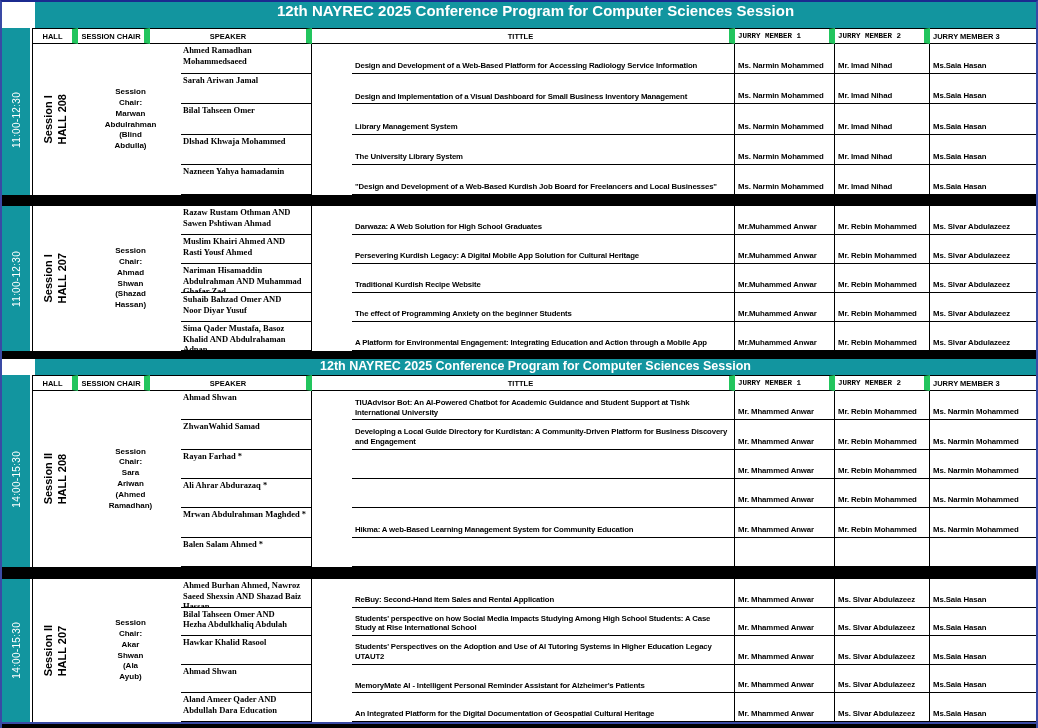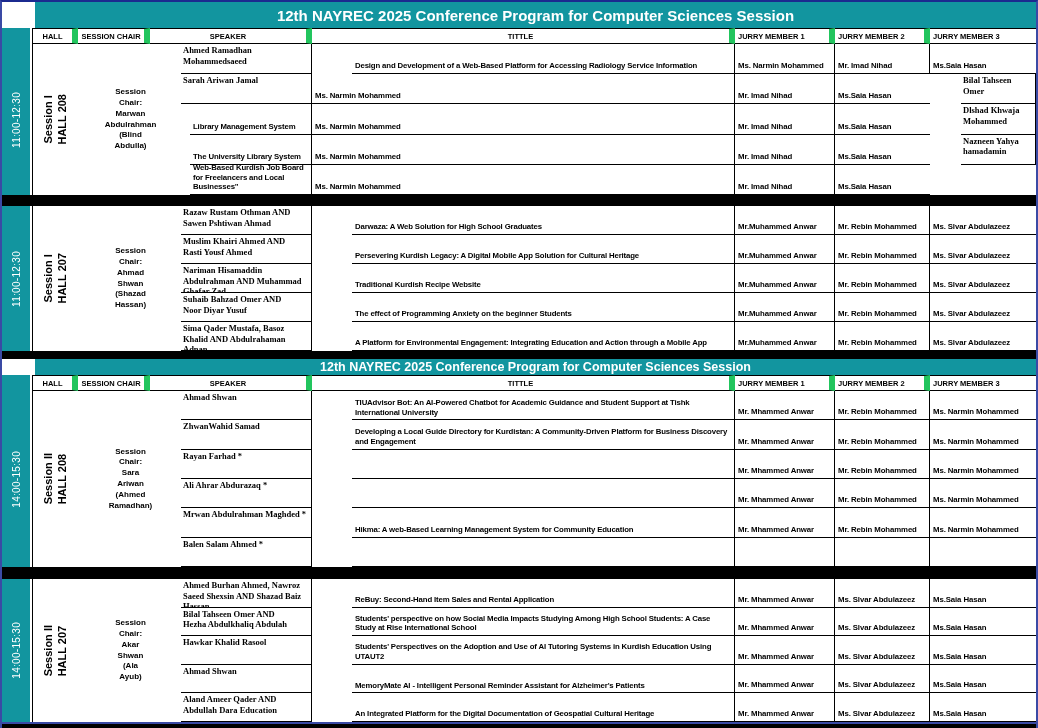--- a/index.html
+++ b/index.html
@@ -3,29 +3,29 @@
 <meta charset="utf-8">
 <style>
   html,body{margin:0;padding:0;background:#ffffff;}
   .page{
     width:1038px;height:728px;box-sizing:border-box;
     border:2px solid #3A4AA5;border-top-color:#1B2A8F;border-bottom:none;
     display:flex;flex-direction:column;
     font-family:"Liberation Sans",sans-serif;
     background:#ffffff;overflow:hidden;
   }
-  .banner{background:#12959F;color:#fff;font-weight:bold;display:flex;align-items:center;justify-content:center;flex:0 0 auto;margin-left:33px;}
+  .banner{background:#12959F;color:#fff;font-weight:bold;display:flex;justify-content:center;flex:0 0 auto;margin-left:33px;}
   .banner.b1{height:26px;font-size:15px;}
   .banner.b2{height:16px;font-size:12.5px;}
   .hrow{display:grid;grid-template-columns:30px 46px 72px 162px 1fr 100px 95px 106px;height:16px;flex:0 0 auto;}
   .hcell{box-sizing:border-box;border-top:1px solid #000;border-right:6px solid #22c55e;border-bottom:1px solid #000;
          display:flex;align-items:center;justify-content:center;font-size:7.5px;font-weight:bold;overflow:hidden;}
   .hcell.c0{background:#12959F;border:none;border-right:2px solid #fff;}
   .hcell.c1{border-left:1px solid #000;}
-  .hcell.c5,.hcell.c6{justify-content:flex-start;padding-left:3px;}
+  .hcell.c5,.hcell.c6{justify-content:flex-start;padding-left:3px;font-family:Liberation Mono, monospace;}
   .hcell.c7{justify-content:flex-start;padding-left:3px;border-right:none;}
   .session{display:grid;grid-template-columns:30px 46px 72px 162px 1fr 100px 95px 106px;flex:0 0 auto;}
   .s0{height:151px}.s1{height:145px}.s2{height:176px}.s3{height:143px}
   .cell{box-sizing:border-box;border-right:1px solid #000;border-bottom:1px solid #000;overflow:hidden;}
   .time-cell{grid-column:1;grid-row:1/-1;background:#12959F;border:none;border-right:2px solid #fff;
              display:flex;align-items:center;justify-content:center;}
   .vtext{writing-mode:vertical-rl;transform:rotate(180deg);}
   .time-text{color:#fff;font-size:10px;letter-spacing:.3px;}
   .hall-cell{grid-column:2;grid-row:1/-1;border-left:1px solid #000;border-bottom:none;
              display:flex;align-items:center;justify-content:center;}
@@ -74,20 +74,21 @@
       <div class="chair-cell">Session Chair:
 Marwan
 Abdulrahman
 (Blind Abdulla)</div>
       <div class="cell speaker-cell">Ahmed Ramadhan Mohammedsaeed</div>
       <div class="cell title-cell">Design and Development of a Web-Based Platform for Accessing Radiology Service Information</div>
       <div class="cell jury-cell">Ms. Narmin Mohammed</div>
       <div class="cell jury-cell">Mr. Imad Nihad</div>
       <div class="cell jury-cell col8">Ms.Saia Hasan</div>
       <div class="cell speaker-cell">Sarah Ariwan Jamal</div>
+      <div class="cell title-cell">Design and Implementation of a Visual Dashboard for Small Business Inventory Management</div>
       <div class="cell jury-cell">Ms. Narmin Mohammed</div>
       <div class="cell jury-cell">Mr. Imad Nihad</div>
       <div class="cell jury-cell col8">Ms.Saia Hasan</div>
       <div class="cell speaker-cell">Bilal Tahseen Omer</div>
       <div class="cell title-cell">Library Management System</div>
       <div class="cell jury-cell">Ms. Narmin Mohammed</div>
       <div class="cell jury-cell">Mr. Imad Nihad</div>
       <div class="cell jury-cell col8">Ms.Saia Hasan</div>
       <div class="cell speaker-cell">Dlshad Khwaja Mohammed</div>
       <div class="cell title-cell">The University Library System</div>
@@ -214,21 +215,21 @@
       <div class="cell title-cell">ReBuy: Second-Hand Item Sales and Rental Application</div>
       <div class="cell jury-cell">Mr. Mhammed Anwar</div>
       <div class="cell jury-cell">Ms. Slvar Abdulazeez</div>
       <div class="cell jury-cell col8">Ms.Saia Hasan</div>
       <div class="cell speaker-cell">Bilal Tahseen Omer AND        Hezha Abdulkhaliq Abdulah</div>
       <div class="cell title-cell">Students' perspective on how Social Media Impacts Studying Among High School Students: A Case Study at Rise International School</div>
       <div class="cell jury-cell">Mr. Mhammed Anwar</div>
       <div class="cell jury-cell">Ms. Slvar Abdulazeez</div>
       <div class="cell jury-cell col8">Ms.Saia Hasan</div>
       <div class="cell speaker-cell">Hawkar Khalid Rasool</div>
-      <div class="cell title-cell">Students' Perspectives on the Adoption and Use of AI Tutoring Systems in Kurdish Education Using UTAUT2</div>
+      <div class="cell title-cell">Students' Perspectives on the Adoption and Use of AI Tutoring Systems in Higher Education Legacy UTAUT2</div>
       <div class="cell jury-cell">Mr. Mhammed Anwar</div>
       <div class="cell jury-cell">Ms. Slvar Abdulazeez</div>
       <div class="cell jury-cell col8">Ms.Saia Hasan</div>
       <div class="cell speaker-cell">Ahmad Shwan</div>
       <div class="cell title-cell">MemoryMate AI - Intelligent Personal Reminder Assistant for Alzheimer's Patients</div>
       <div class="cell jury-cell">Mr. Mhammed Anwar</div>
       <div class="cell jury-cell">Ms. Slvar Abdulazeez</div>
       <div class="cell jury-cell col8">Ms.Saia Hasan</div>
       <div class="cell speaker-cell">Aland Ameer Qader AND     Abdullah Dara Education</div>
       <div class="cell title-cell">An Integrated Platform for the Digital Documentation of Geospatial Cultural Heritage</div>

